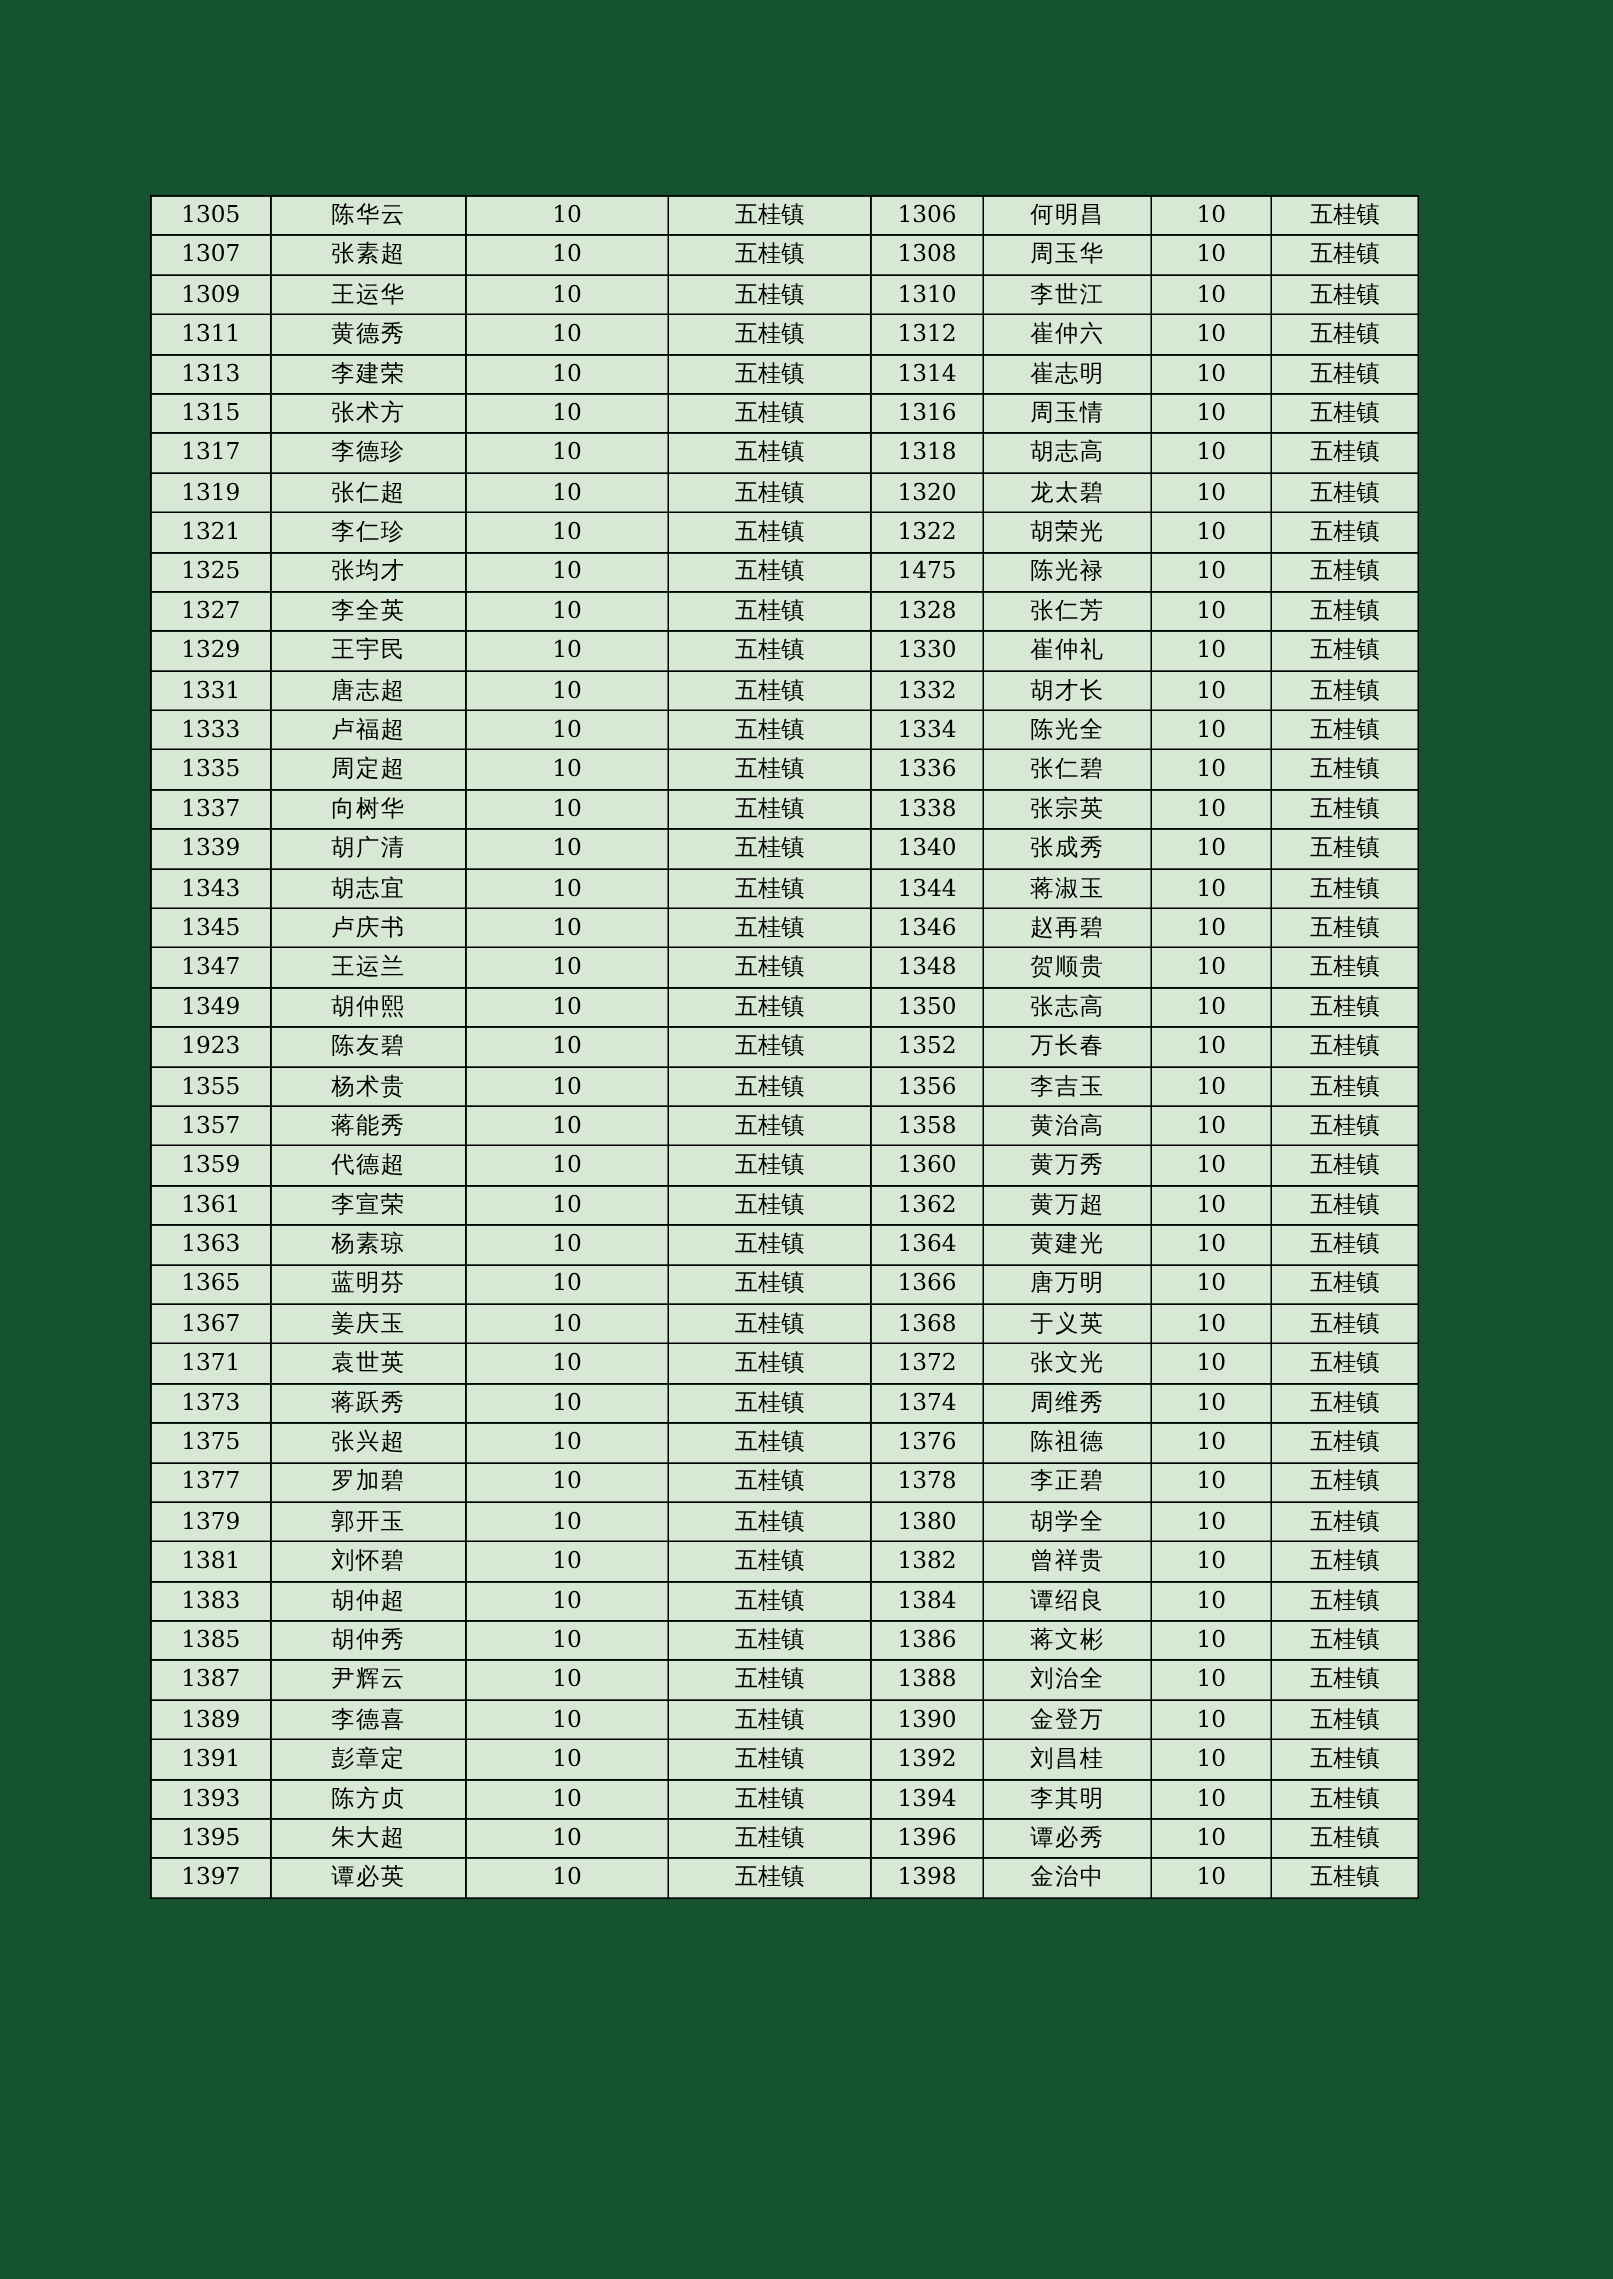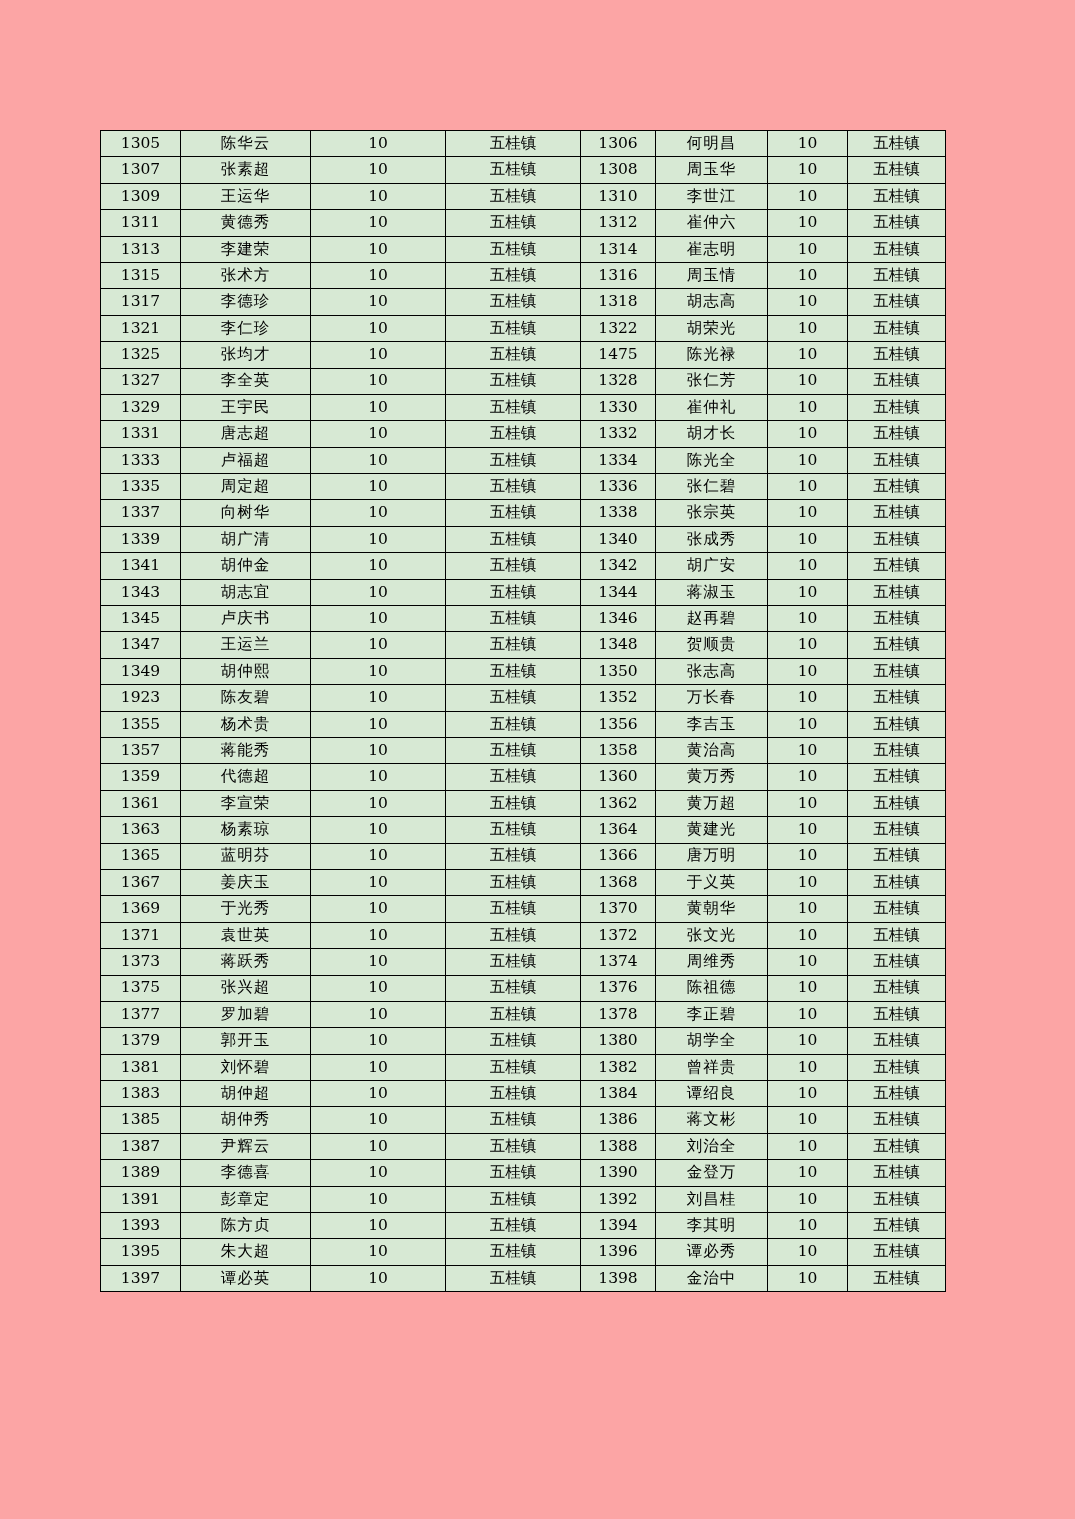--- a/index.html
+++ b/index.html
@@ -10,21 +10,21 @@
   body {
     width: 1075px;
     height: 1519px;
     font-family: "DejaVu Serif", "Liberation Serif", serif;
     color: #000000;
   }
   .sheet {
     position: relative;
     width: 1075px;
     height: 1519px;
-    background: #fca5a5;
+    background: #14532d;
     overflow: hidden;
   }
   table.records {
     position: absolute;
     left: 100px;
     top: 130px;
     width: 845px;
     border-collapse: collapse;
     table-layout: fixed;
   }
@@ -125,20 +125,30 @@
           <td class="id-cell">1317</td>
           <td class="name-cell">李德珍</td>
           <td class="score-cell">10</td>
           <td class="town-cell">五桂镇</td>
           <td class="id-cell">1318</td>
           <td class="name-cell">胡志高</td>
           <td class="score-cell">10</td>
           <td class="town-cell">五桂镇</td>
         </tr>
         <tr>
+          <td class="id-cell">1319</td>
+          <td class="name-cell">张仁超</td>
+          <td class="score-cell">10</td>
+          <td class="town-cell">五桂镇</td>
+          <td class="id-cell">1320</td>
+          <td class="name-cell">龙太碧</td>
+          <td class="score-cell">10</td>
+          <td class="town-cell">五桂镇</td>
+        </tr>
+        <tr>
           <td class="id-cell">1321</td>
           <td class="name-cell">李仁珍</td>
           <td class="score-cell">10</td>
           <td class="town-cell">五桂镇</td>
           <td class="id-cell">1322</td>
           <td class="name-cell">胡荣光</td>
           <td class="score-cell">10</td>
           <td class="town-cell">五桂镇</td>
         </tr>
         <tr>
@@ -215,30 +225,20 @@
           <td class="id-cell">1339</td>
           <td class="name-cell">胡广清</td>
           <td class="score-cell">10</td>
           <td class="town-cell">五桂镇</td>
           <td class="id-cell">1340</td>
           <td class="name-cell">张成秀</td>
           <td class="score-cell">10</td>
           <td class="town-cell">五桂镇</td>
         </tr>
         <tr>
-          <td class="id-cell">1341</td>
-          <td class="name-cell">胡仲金</td>
-          <td class="score-cell">10</td>
-          <td class="town-cell">五桂镇</td>
-          <td class="id-cell">1342</td>
-          <td class="name-cell">胡广安</td>
-          <td class="score-cell">10</td>
-          <td class="town-cell">五桂镇</td>
-        </tr>
-        <tr>
           <td class="id-cell">1343</td>
           <td class="name-cell">胡志宜</td>
           <td class="score-cell">10</td>
           <td class="town-cell">五桂镇</td>
           <td class="id-cell">1344</td>
           <td class="name-cell">蒋淑玉</td>
           <td class="score-cell">10</td>
           <td class="town-cell">五桂镇</td>
         </tr>
         <tr>
@@ -341,30 +341,20 @@
           <td class="score-cell">10</td>
           <td class="town-cell">五桂镇</td>
         </tr>
         <tr>
           <td class="id-cell">1367</td>
           <td class="name-cell">姜庆玉</td>
           <td class="score-cell">10</td>
           <td class="town-cell">五桂镇</td>
           <td class="id-cell">1368</td>
           <td class="name-cell">于义英</td>
-          <td class="score-cell">10</td>
-          <td class="town-cell">五桂镇</td>
-        </tr>
-        <tr>
-          <td class="id-cell">1369</td>
-          <td class="name-cell">于光秀</td>
-          <td class="score-cell">10</td>
-          <td class="town-cell">五桂镇</td>
-          <td class="id-cell">1370</td>
-          <td class="name-cell">黄朝华</td>
           <td class="score-cell">10</td>
           <td class="town-cell">五桂镇</td>
         </tr>
         <tr>
           <td class="id-cell">1371</td>
           <td class="name-cell">袁世英</td>
           <td class="score-cell">10</td>
           <td class="town-cell">五桂镇</td>
           <td class="id-cell">1372</td>
           <td class="name-cell">张文光</td>

